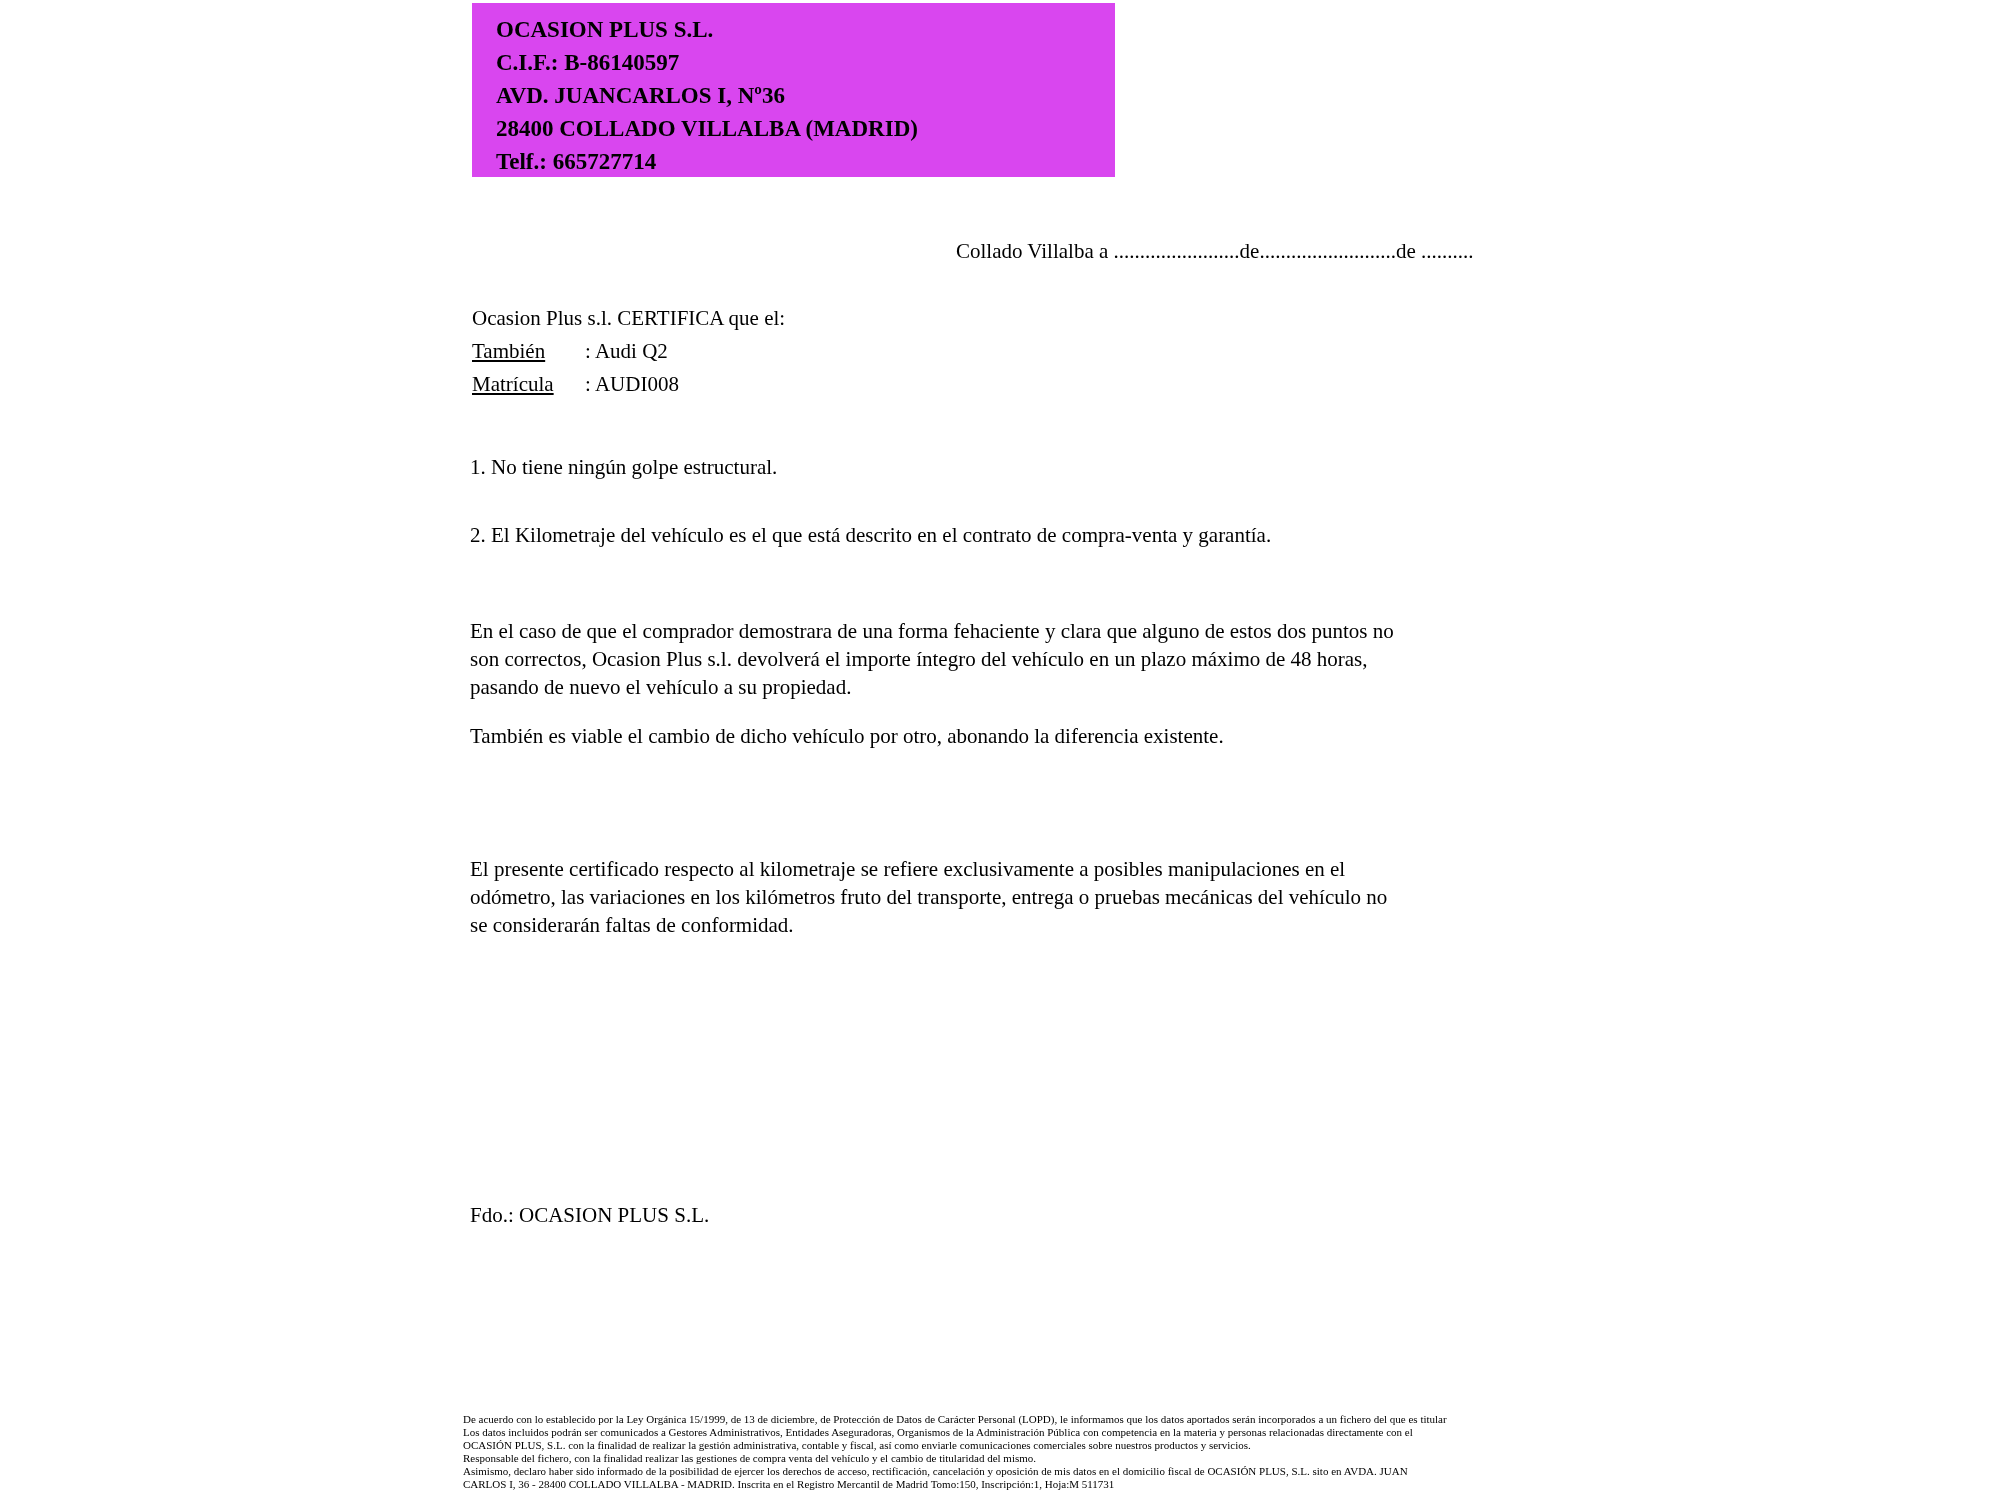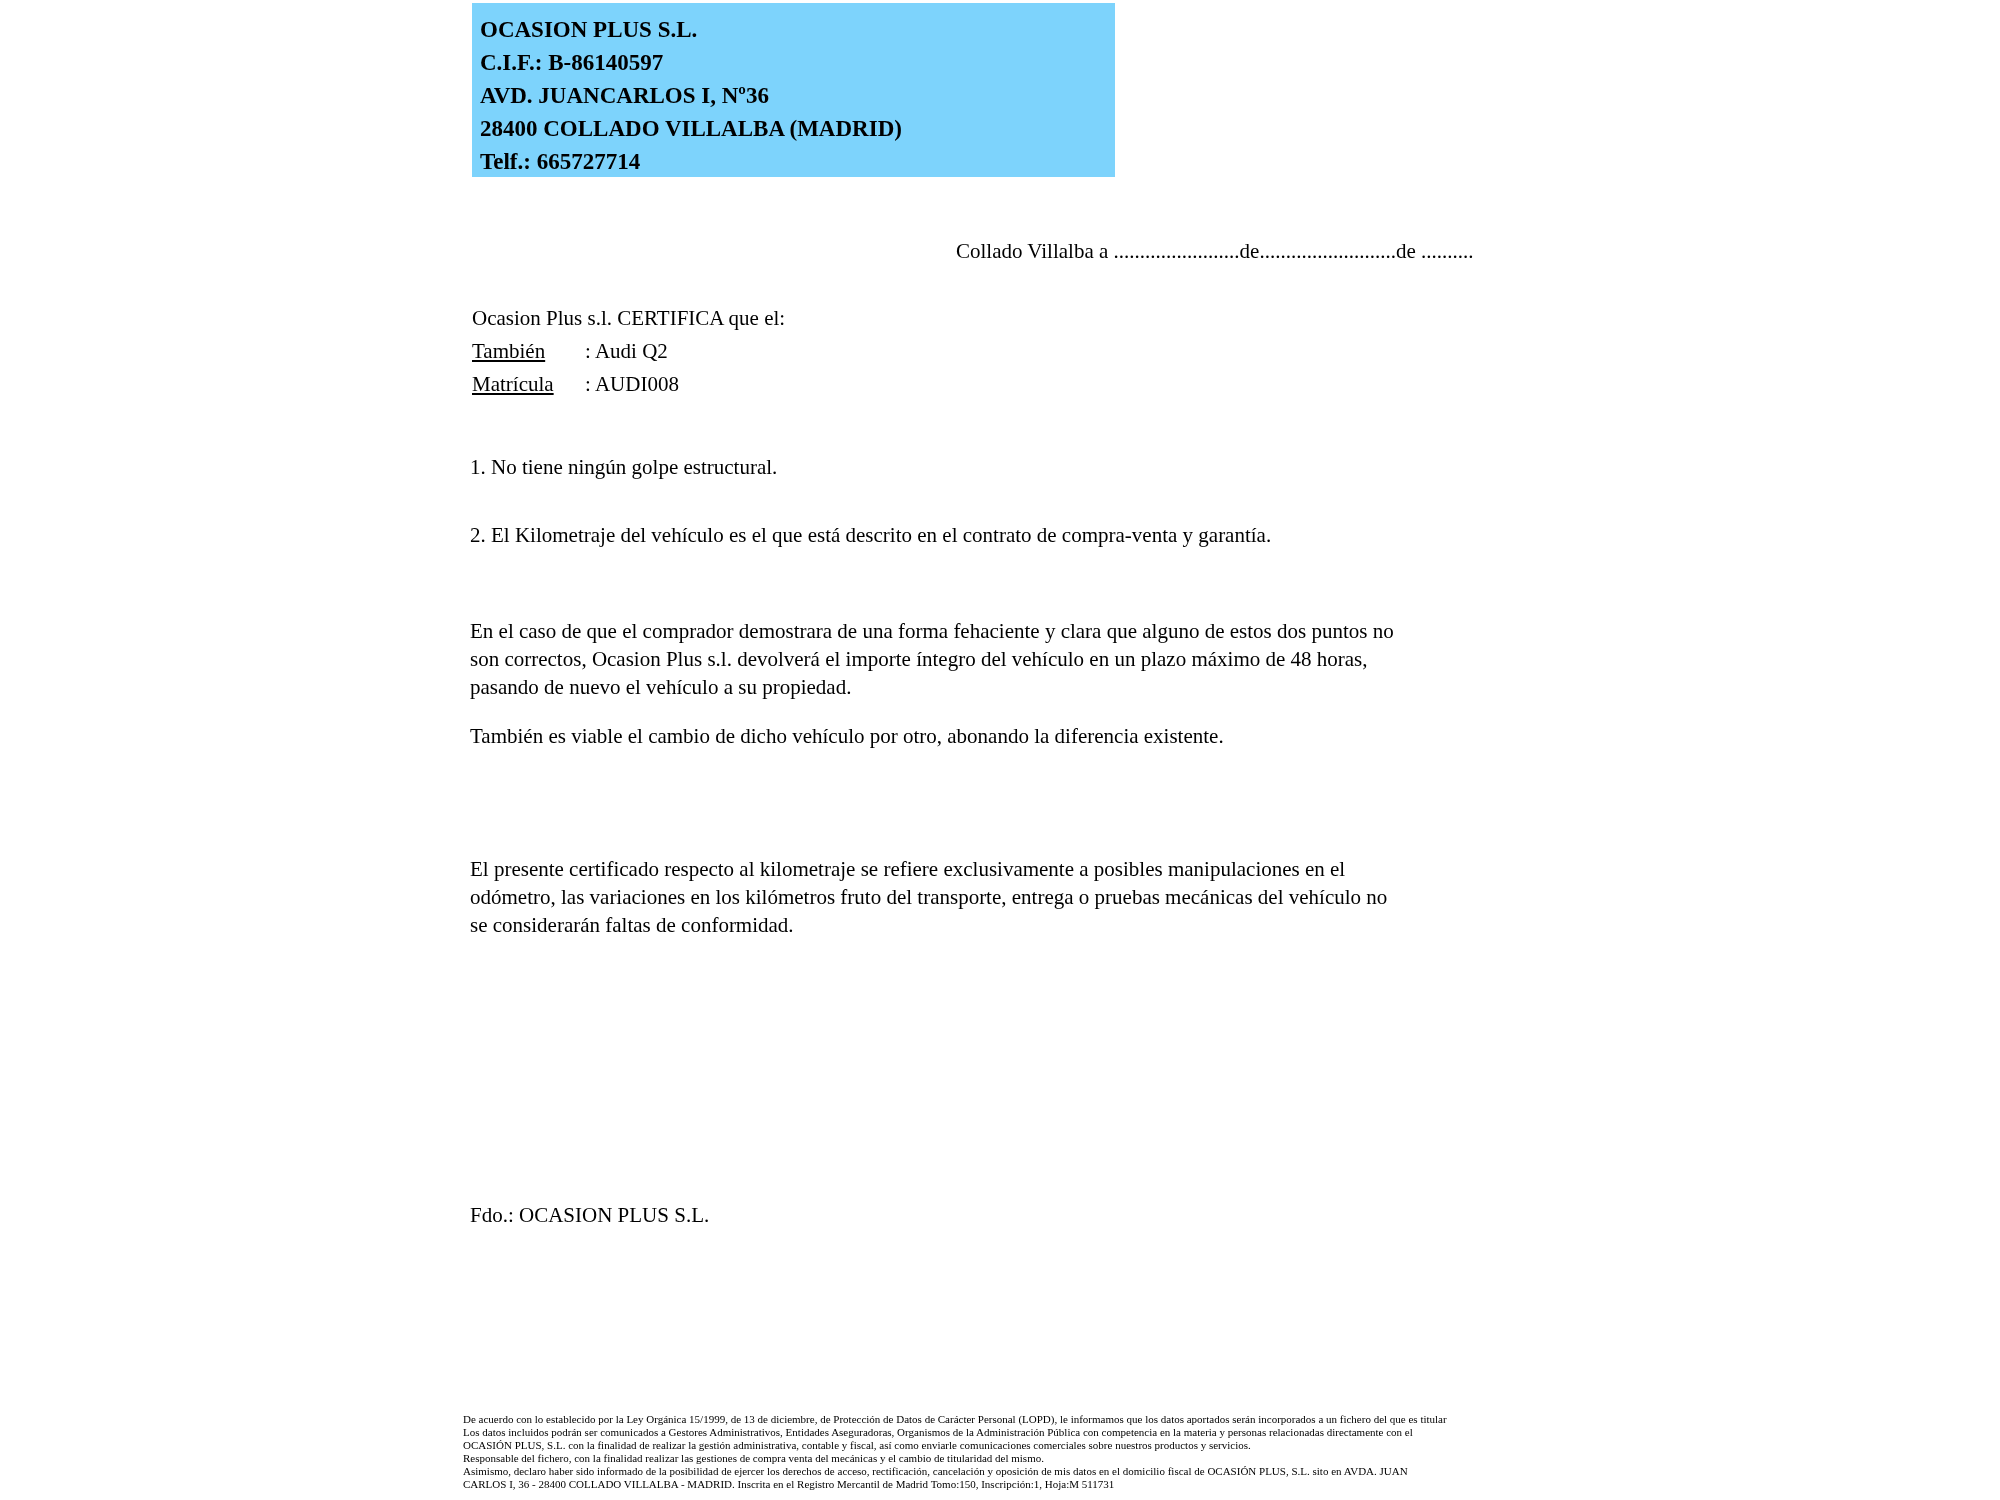--- a/index.html
+++ b/index.html
@@ -15,22 +15,22 @@
     font-family: "Liberation Serif", serif;
     color: #000000;
     overflow: hidden;
   }
   .company-block {
     position: absolute;
     left: 472px;
     top: 3px;
     width: 643px;
     height: 174px;
-    background: #7dd3fc;
-    padding: 10px 0 0 8px;
+    background: #d946ef;
+    padding: 10px 0 0 24px;
     box-sizing: border-box;
     font-weight: bold;
     font-size: 23px;
     line-height: 33px;
   }
   .date-line {
     position: absolute;
     left: 956px;
     top: 239px;
     font-size: 21px;
@@ -113,18 +113,18 @@
   <div class="para para-4">El presente certificado respecto al kilometraje se refiere exclusivamente a posibles manipulaciones en el
 odómetro, las variaciones en los kilómetros fruto del transporte, entrega o pruebas mecánicas del vehículo no
 se considerarán faltas de conformidad.</div>
 
   <div class="signature">Fdo.: OCASION PLUS S.L.</div>
 
   <div class="legal-block">
     <div class="legal-line">De acuerdo con lo establecido por la Ley Orgánica 15/1999, de 13 de diciembre, de Protección de Datos de Carácter Personal (LOPD), le informamos que los datos aportados serán incorporados a un fichero del que es titular</div>
     <div class="legal-line">Los datos incluidos podrán ser comunicados a Gestores Administrativos, Entidades Aseguradoras, Organismos de la Administración Pública con competencia en la materia y personas relacionadas directamente con el</div>
     <div class="legal-line">OCASIÓN PLUS, S.L. con la finalidad de realizar la gestión administrativa, contable y fiscal, así como enviarle comunicaciones comerciales sobre nuestros productos y servicios.</div>
-    <div class="legal-line">Responsable del fichero, con la finalidad realizar las gestiones de compra venta del mecánicas y el cambio de titularidad del mismo.</div>
+    <div class="legal-line">Responsable del fichero, con la finalidad realizar las gestiones de compra venta del vehículo y el cambio de titularidad del mismo.</div>
     <div class="legal-line">Asimismo, declaro haber sido informado de la posibilidad de ejercer los derechos de acceso, rectificación, cancelación y oposición de mis datos en el domicilio fiscal de OCASIÓN PLUS, S.L. sito en AVDA. JUAN</div>
     <div class="legal-line">CARLOS I, 36 - 28400 COLLADO VILLALBA - MADRID. Inscrita en el Registro Mercantil de Madrid Tomo:150, Inscripción:1, Hoja:M 511731</div>
   </div>
 
 </div>
 
 </body></html>

